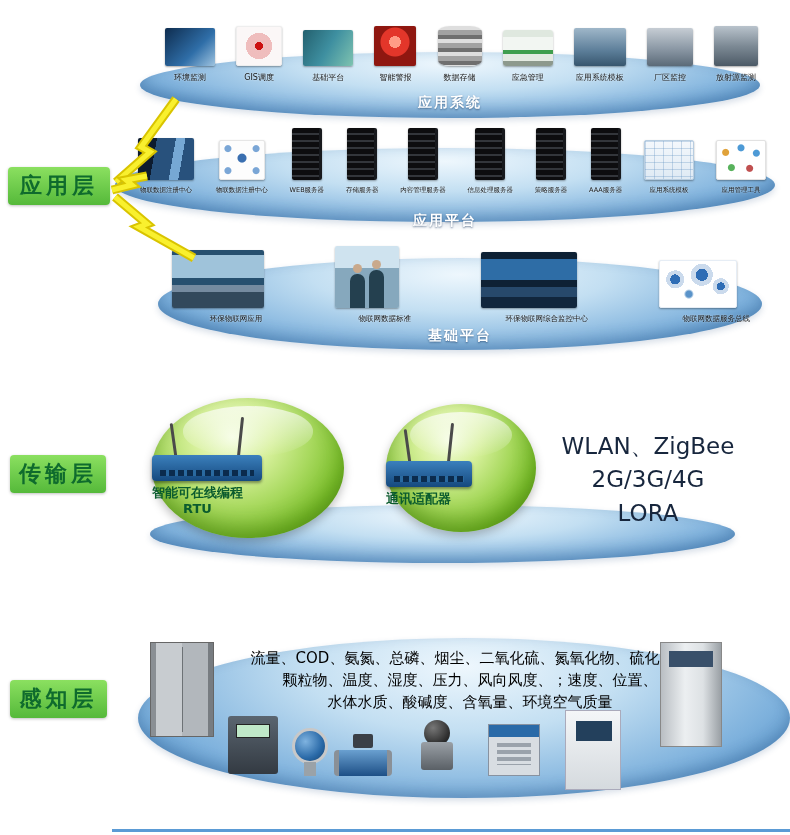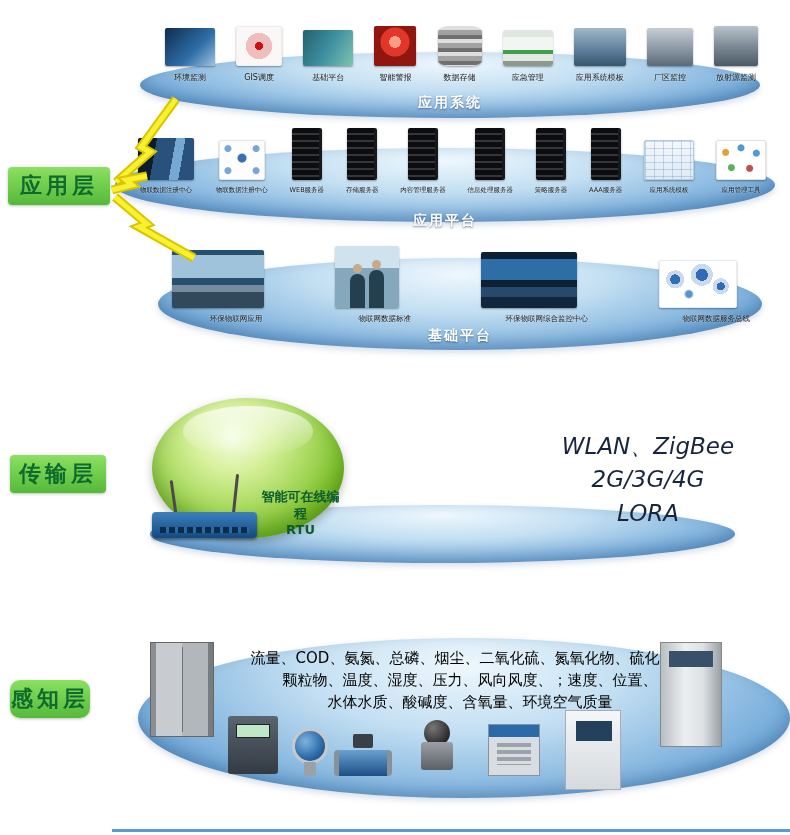--- a/index.html
+++ b/index.html
@@ -90,37 +90,37 @@
   
   .bolts { position:absolute; left:0; top:0; z-index:10; pointer-events:none; }
   .bolt-outer { fill:none; stroke:#d9c400; stroke-width:9; stroke-linejoin:miter; }
   .bolt-inner { fill:none; stroke:#f9f02e; stroke-width:5; stroke-linejoin:miter; }
 
   
   .green-sphere {
     position:absolute; border-radius:50%;
     background:radial-gradient(ellipse at 42% 28%, #f4fde0 0%, #d6f09a 25%, #a8d95e 50%, #7bbf2a 72%, #549414 100%);
     box-shadow:inset 0 -10px 20px rgba(40,90,0,.35), 0 4px 10px rgba(0,0,0,.25);
-    display:flex; flex-direction:row; align-items:flex-end; justify-content:center;
+    display:flex; flex-direction:column; align-items:flex-start; justify-content:center;
   }
   .green-sphere::before {
     content:""; position:absolute; left:16%; top:6%; width:68%; height:36%; border-radius:50%;
     background:linear-gradient(rgba(255,255,255,.7), rgba(255,255,255,0));
   }
   .sphere-label { position:relative; color:#0b5c2e; font-weight:bold; font-size:13px; text-align:center; line-height:1.25; margin-top:4px; }
   .router { position:relative; width:110px; height:62px; }
   .router.small { width:86px; height:58px; }
   .ant { position:absolute; width:3px; height:34px; background:#4a4a4a; bottom:24px; border-radius:2px; }
   .ant.a1 { left:20px; transform:rotate(-8deg); }
   .ant.a2 { right:20px; transform:rotate(6deg); height:40px; }
   .router-body { position:absolute; bottom:0; left:0; width:100%; height:26px; border-radius:4px;
     background:linear-gradient(#3b80bd,#15497e); box-shadow:0 2px 3px rgba(0,0,0,.4); }
   .router-body::after { content:""; position:absolute; left:8px; right:8px; bottom:5px; height:6px;
     background:repeating-linear-gradient(90deg,#0b2b4d 0 6px, #2a6aa0 6px 9px); }
-  .protocols { position:absolute; text-align:center; color:#17263d; font-size:23px; line-height:1.45;font-style:italic; }
+  .protocols { position:absolute; text-align:center; color:#17263d; font-size:23px; line-height:1.45; }
   .pre { white-space:pre-line; }
 
   
   .sense-text { position:absolute; text-align:center; font-size:15px; color:#000; line-height:1.45; }
   .device { position:absolute; }
   .cab-left { width:64px; height:95px; border:1px solid #666;
     background:linear-gradient(90deg,#8a8f94 0 8%, #c8ccd0 8% 50%, #b2b7bc 50% 92%, #777c81 92%); }
   .cab-left::after { content:""; position:absolute; left:50%; top:4px; bottom:4px; width:1px; background:#6d7276; }
   .analyzer { width:50px; height:58px; border-radius:3px; background:linear-gradient(#5a6570,#333a42); }
   .analyzer .scr { position:absolute; left:8px; top:8px; width:34px; height:14px; background:#bfe8c8; border:1px solid #222; }
@@ -257,21 +257,21 @@
     </div>
     <div class="item">
       <div class="ic ic-cloud"></div>
       <div class="lbl">物联网数据服务总线</div>
     </div>
   </div>
   <div class="ptitle" style="left:158px; width:604px; top:327px;">基础平台</div>
 
   <div class="layer-label" style="left:8px; top:167px; width:102px;">应用层</div>
   <div class="layer-label" style="left:10px; top:455px; width:96px;">传输层</div>
-  <div class="layer-label" style="left:10px; top:680px; width:80px;border-radius:10px;">感知层</div>
+  <div class="layer-label" style="left:10px; top:680px; width:97px;">感知层</div>
 
   <svg class="bolts" width="790" height="835" viewBox="0 0 790 835">
     <polyline class="bolt-outer" points="116,182 150,152 141,147 176,99"></polyline>
     <polyline class="bolt-inner" points="116,182 150,152 141,147 176,99"></polyline>
     <polyline class="bolt-outer" points="112,190 132,185 126,180 147,176"></polyline>
     <polyline class="bolt-inner" points="112,190 132,185 126,180 147,176"></polyline>
     <polyline class="bolt-outer" points="115,197 147,224 139,227 194,258"></polyline>
     <polyline class="bolt-inner" points="115,197 147,224 139,227 194,258"></polyline>
   </svg>
 
@@ -280,20 +280,28 @@
   <div class="green-sphere" style="left:152px; top:398px; width:192px; height:140px;">
     <div class="router">
       <i class="ant a1"></i>
         <i class="ant a2"></i>
       <div class="router-body"></div>
     </div>
     <div class="sphere-label pre">智能可在线编程
 RTU</div>
   </div>
 
+  <div class="green-sphere" style="left:386px; top:404px; width:150px; height:128px;">
+    <div class="router small">
+      <i class="ant a1"></i>
+        <i class="ant a2"></i>
+      <div class="router-body"></div>
+    </div>
+    <div class="sphere-label">通讯适配器</div>
+  </div>
 
   <div class="protocols pre" style="left:552px; top:430px; width:192px;">WLAN、ZigBee
 2G/3G/4G
 LORA</div>
 
   <div class="platter" style="left:138px; top:638px; width:652px; height:160px;"></div>
 
   <div class="sense-text" style="left:215px; top:648px; width:510px;">
     <div>流量、COD、氨氮、总磷、烟尘、二氧化硫、氮氧化物、硫化氢、</div>
     <div>颗粒物、温度、湿度、压力、风向风度、；速度、位置、</div>

